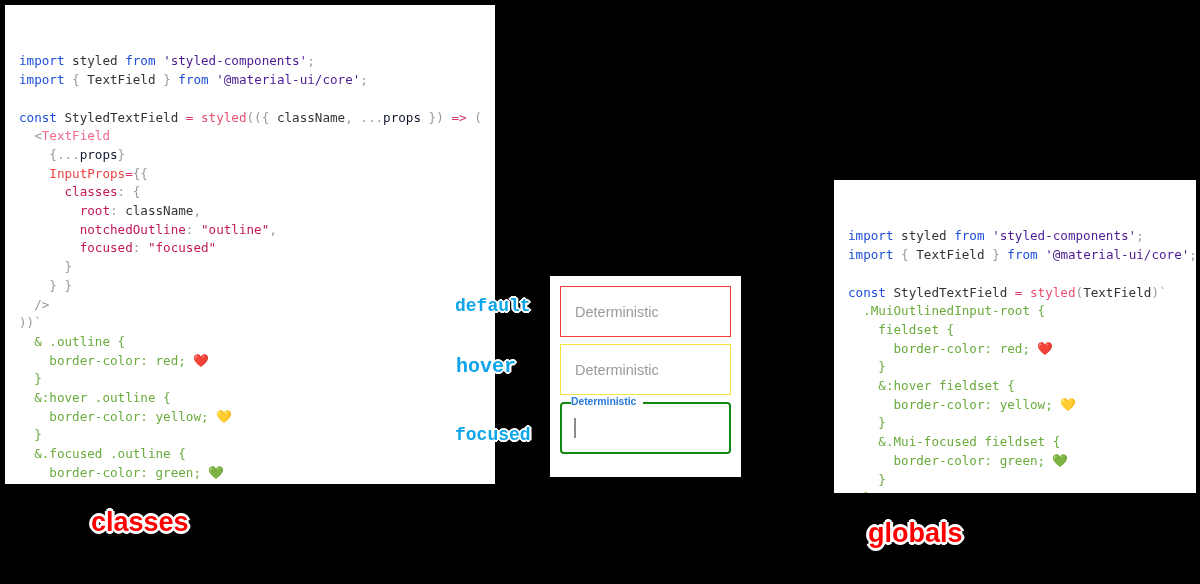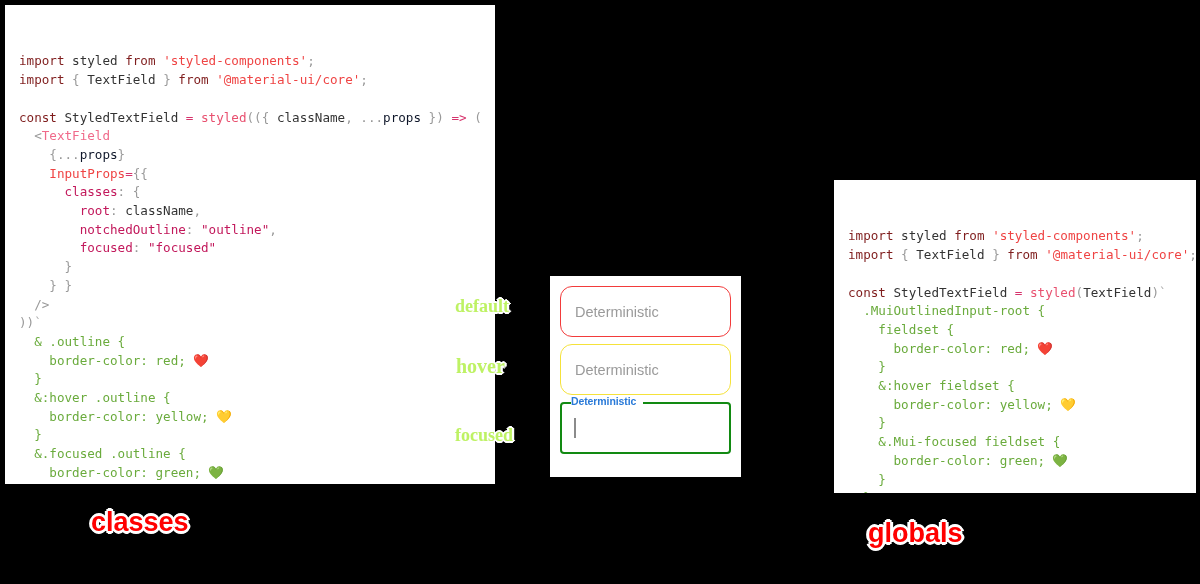--- a/index.html
+++ b/index.html
@@ -38,24 +38,24 @@
     top: 180px;
     width: 362px;
     height: 313px;
     padding: 10px 0 0 14px;
     font-size: 12.6px;
     line-height: 18.7px;
   }
   .code-line { display: block; min-height: 18.7px; }
 
   
-  .k   { color: #7f1d1d; margin-top: 32px; }           
+  .k   { color: #1d4ed8; margin-top: 32px; }           
   .id  { color: #333333; }           
   .pn  { color: #999999; }           
-  .str { color: #ef4444; }           
+  .str { color: #4c1d95; }           
   .fn  { color: #e8506f; }           
   .op  { color: #d6336c; }           
   .tag { color: #f06a8a; }           
   .prp { color: #0f172a; }           
   .atr { color: #ef4444; }           
   .key { color: #c2185b; }           
   .val { color: #c2185b; }           
   .css { color: #6aab3c; margin-top: 36px; }           
   .tik { color: #aaaaaa; }           
 
@@ -67,21 +67,21 @@
     width: 191px;
     height: 201px;
     background: #ffffff;
     box-sizing: border-box;
     padding: 10px;
   }
   .tf {
     box-sizing: border-box;
     width: 171px;
     height: 51px;
-    border-radius: 12px;
+    border-radius: 0;
     position: relative;
     background: #ffffff;
     display: flex;
     align-items: center;
     padding: 0 14px;
     font-family: "Liberation Sans", sans-serif;
     font-size: 14.5px;
     color: #9a9a9a;
     margin-bottom: 7px;
   }
@@ -126,23 +126,23 @@
     left: 14px;
     top: 16px;
     width: 2px;
     height: 20px;
     background: #8b8b8b;
   }
 
   
   .anno {
     position: absolute;
-    font-family: Liberation Serif, serif;
+    font-family: Liberation Mono, monospace;
     font-weight: bold;
-    color: #bef264;
+    color: #0ea5e9;
     text-shadow:
        1.5px 0 0 #fff, -1.5px 0 0 #fff, 0 1.5px 0 #fff, 0 -1.5px 0 #fff,
        1.2px 1.2px 0 #fff, -1.2px 1.2px 0 #fff, 1.2px -1.2px 0 #fff, -1.2px -1.2px 0 #fff,
        2.2px 0 0 #fff, -2.2px 0 0 #fff, 0 2.2px 0 #fff, 0 -2.2px 0 #fff;
     white-space: nowrap;
   }
   #anno-default { left: 455px; top: 296px; font-size: 18px; }
   #anno-hover   { left: 456px; top: 355px; font-size: 20px; }
   #anno-focused { left: 455px; top: 425px; font-size: 18px; }
 

